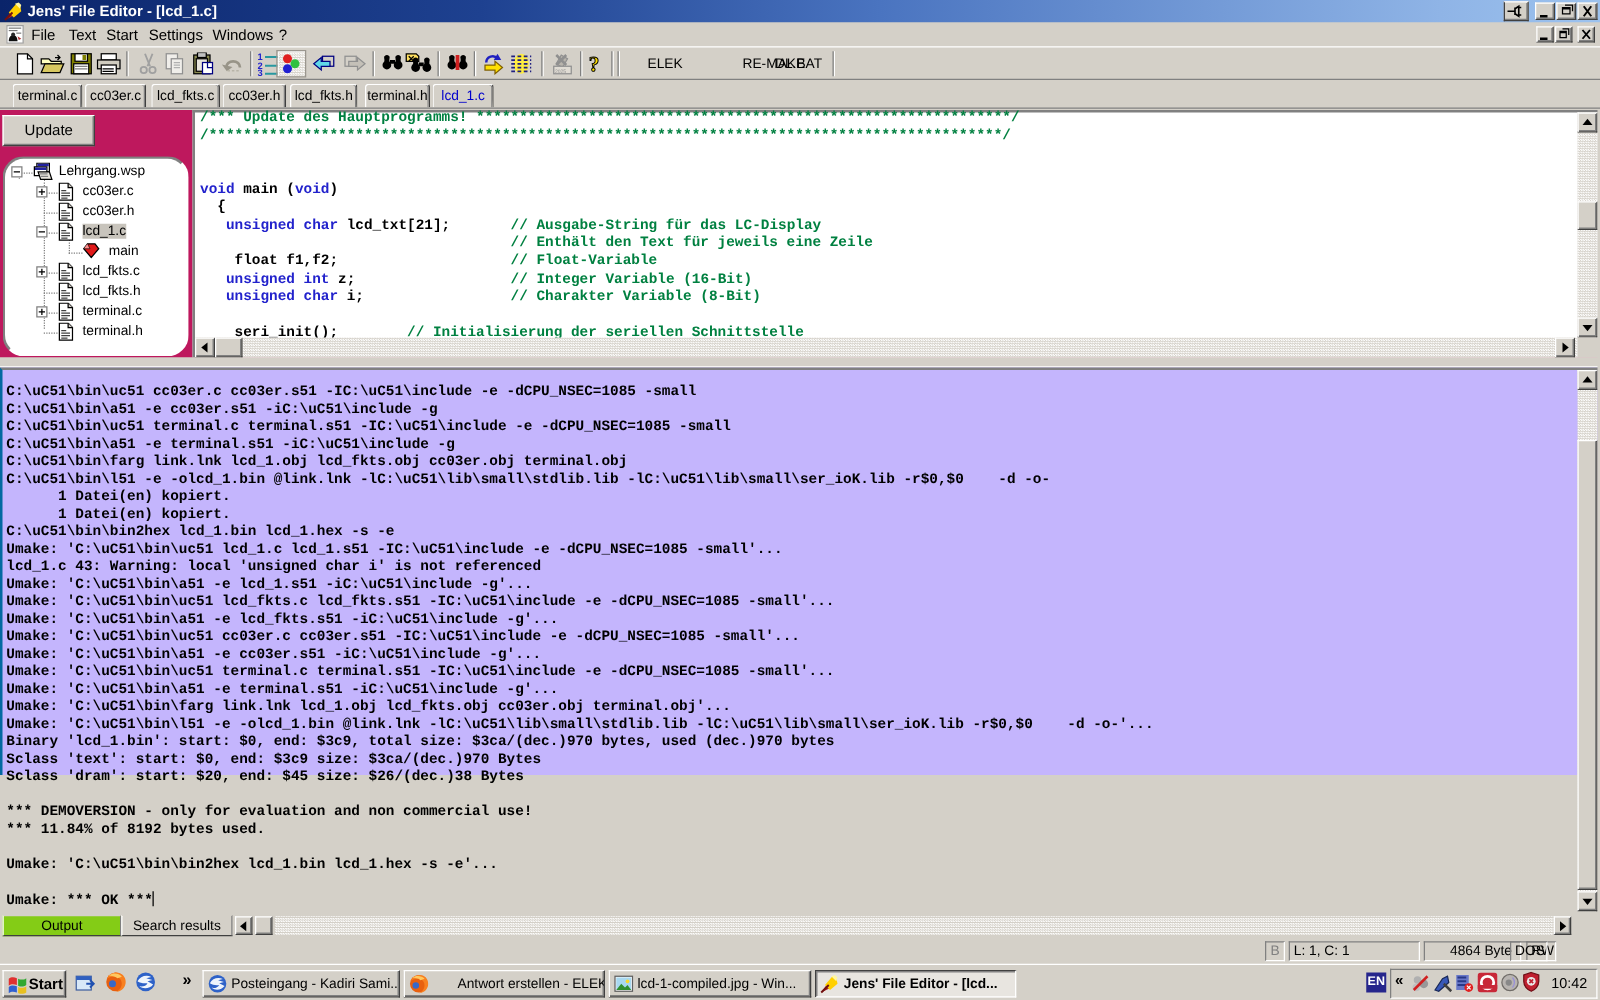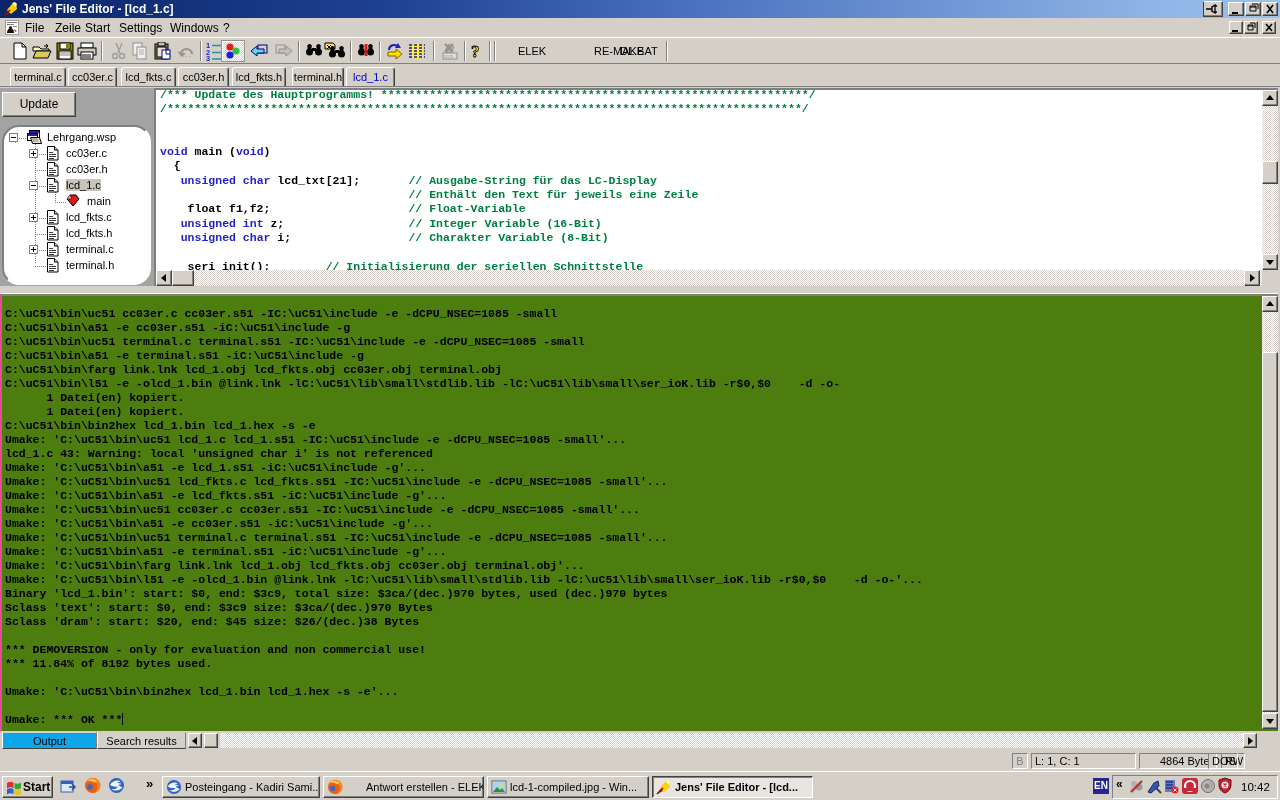--- a/index.html
+++ b/index.html
@@ -56,21 +56,21 @@
     <g stroke="#606060" stroke-width="0.8">
         <line x1="2" y1="2.5" x2="12" y2="2.5"></line>
         <line x1="2" y1="4.5" x2="9" y2="4.5"></line>
         <line x1="8" y1="6.5" x2="12" y2="6.5"></line>
       </g>
     <path d="M2 13 c0 -3 1.5 -5 3.5 -5 c2 0 3.5 2 3.5 5z" fill="#101010"></path>
     <circle cx="5.5" cy="7.5" r="1.6" fill="#282828"></circle>
     <path d="M9 9 l3 2 l-2 1z" fill="#b03030"></path>
   </svg>
   <span class="abs" style="left:25px;top:3px;">File</span>
-  <span class="abs" style="left:55px;top:3px;">Zeile</span>
+  <span class="abs" style="left:55px;top:3px;">Text</span>
   <span class="abs" style="left:85px;top:3px;">Start</span>
   <span class="abs" style="left:119px;top:3px;">Settings</span>
   <span class="abs" style="left:170px;top:3px;">Windows</span>
   <span class="abs" style="left:223px;top:3px;">?</span>
   <div class="abs raised" style="left:1229px;top:3px;width:14px;height:13px;background:#d4d0c8;">
       <div class="abs" style="left:2px;top:8px;width:6px;height:2px;background:#000;"></div>
     </div>
   <div class="abs raised" style="left:1244px;top:3px;width:14px;height:13px;background:#d4d0c8;">
     <svg width="12" height="11" viewBox="0 0 12 11">
         <path d="M3 3 h5 v5 h-5 z M3 4 h5" stroke="#000" fill="none"></path>
@@ -282,21 +282,21 @@
   <div class="abs" style="left:10px;top:3px;width:56px;height:19px;background:#d4d0c8;border-top:1px solid #fff;border-left:1px solid #fff;border-right:1px solid #404040;border-radius:3px 3px 0 0;box-shadow:inset -1px 0 0 #808080;text-align:center;font-size:11px;line-height:18px;color:#000;">terminal.c</div>
   <div class="abs" style="left:68px;top:3px;width:49px;height:19px;background:#d4d0c8;border-top:1px solid #fff;border-left:1px solid #fff;border-right:1px solid #404040;border-radius:3px 3px 0 0;box-shadow:inset -1px 0 0 #808080;text-align:center;font-size:11px;line-height:18px;color:#000;">cc03er.c</div>
   <div class="abs" style="left:121px;top:3px;width:55px;height:19px;background:#d4d0c8;border-top:1px solid #fff;border-left:1px solid #fff;border-right:1px solid #404040;border-radius:3px 3px 0 0;box-shadow:inset -1px 0 0 #808080;text-align:center;font-size:11px;line-height:18px;color:#000;">lcd_fkts.c</div>
   <div class="abs" style="left:178px;top:3px;width:51px;height:19px;background:#d4d0c8;border-top:1px solid #fff;border-left:1px solid #fff;border-right:1px solid #404040;border-radius:3px 3px 0 0;box-shadow:inset -1px 0 0 #808080;text-align:center;font-size:11px;line-height:18px;color:#000;">cc03er.h</div>
   <div class="abs" style="left:232px;top:3px;width:54px;height:19px;background:#d4d0c8;border-top:1px solid #fff;border-left:1px solid #fff;border-right:1px solid #404040;border-radius:3px 3px 0 0;box-shadow:inset -1px 0 0 #808080;text-align:center;font-size:11px;line-height:18px;color:#000;">lcd_fkts.h</div>
   <div class="abs" style="left:292px;top:3px;width:52px;height:19px;background:#d4d0c8;border-top:1px solid #fff;border-left:1px solid #fff;border-right:1px solid #404040;border-radius:3px 3px 0 0;box-shadow:inset -1px 0 0 #808080;text-align:center;font-size:11px;line-height:18px;color:#000;">terminal.h</div>
   <div class="abs" style="left:346px;top:3px;width:49px;height:19px;background:#d4d0c8;border-top:1px solid #fff;border-left:1px solid #fff;border-right:1px solid #404040;border-radius:3px 3px 0 0;box-shadow:inset -1px 0 0 #808080;text-align:center;font-size:11px;line-height:18px;color:#0000cc;">lcd_1.c</div>
   <div class="abs" style="left:0;top:22px;width:1280px;height:1px;background:#808080;"></div>
 </div>
 
-<div class="abs" style="left:0;top:88px;width:1280px;height:198px;background:#a3a3a3;" id="mainarea">
+<div class="abs" style="left:0;top:88px;width:1280px;height:198px;background:#be185d;" id="mainarea">
 
   <div class="abs raised" style="left:2px;top:4px;width:74px;height:25px;background:#d4d0c8;text-align:center;font-size:12px;line-height:23px;">Update</div>
 
   <div class="abs sunken" style="left:2px;top:37px;width:149px;height:160px;background:#fff;border-radius:17px;" id="tree">
     <div class="abs" style="left:11px;top:8px;width:1px;height:8px;border-left:1px dotted #808080;"></div>
     <div class="abs" style="left:31px;top:16px;width:1px;height:120px;border-left:1px dotted #808080;"></div>
     <div class="abs" style="left:51px;top:64px;width:1px;height:12px;border-left:1px dotted #808080;"></div>
     <div class="abs" style="left:11px;top:11px;width:11px;height:1px;border-top:1px dotted #808080;"></div>
     <div class="abs" style="left:5px;top:6px;width:9px;height:9px;background:#fff;border:1px solid #808080;">
         <div class="abs" style="left:1px;top:3px;width:5px;height:1px;background:#000;"></div>
@@ -466,21 +466,21 @@
     <div class="sbbtn" style="left:16px;top:180px;width:22px;height:16px;"></div>
     <div class="sbbtn" style="left:1088px;top:180px;width:16px;height:16px;">
         <div class="arr" style="left:5px;top:3px;border-top:4px solid transparent;border-bottom:4px solid transparent;border-left:5px solid #000;"></div>
       </div>
     <div class="abs face" style="left:1106px;top:180px;width:18px;height:16px;"></div>
   </div>
 </div>
 
 <div class="abs" style="left:0;top:286px;width:1280px;height:8px;background:#d4d0c8;border-bottom:1px solid #fff;"></div>
 
-<div class="abs" style="left:0;top:294px;width:1280px;height:437px;background:#4d7c0f;border-top:2px solid #808080;border-left:2px solid #ec4899;">
+<div class="abs" style="left:0;top:294px;width:1280px;height:326px;background:#c4b5fd;border-top:2px solid #808080;border-left:2px solid #0369a1;">
   <pre id="console" class="mono" style="position:absolute;left:3px;top:11px;font-size:11.5px;line-height:14px;color:#000;">C:\uC51\bin\uc51 cc03er.c cc03er.s51 -IC:\uC51\include -e -dCPU_NSEC=1085 -small
 C:\uC51\bin\a51 -e cc03er.s51 -iC:\uC51\include -g
 C:\uC51\bin\uc51 terminal.c terminal.s51 -IC:\uC51\include -e -dCPU_NSEC=1085 -small
 C:\uC51\bin\a51 -e terminal.s51 -iC:\uC51\include -g
 C:\uC51\bin\farg link.lnk lcd_1.obj lcd_fkts.obj cc03er.obj terminal.obj
 C:\uC51\bin\l51 -e -olcd_1.bin @link.lnk -lC:\uC51\lib\small\stdlib.lib -lC:\uC51\lib\small\ser_ioK.lib -r$0,$0    -d -o-
       1 Datei(en) kopiert.
       1 Datei(en) kopiert.
 C:\uC51\bin\bin2hex lcd_1.bin lcd_1.hex -s -e
 Umake: 'C:\uC51\bin\uc51 lcd_1.c lcd_1.s51 -IC:\uC51\include -e -dCPU_NSEC=1085 -small'...
@@ -508,21 +508,21 @@
   <div class="sbbtn" style="left:1260px;top:0;width:16px;height:16px;">
       <div class="arr" style="left:3px;top:4px;border-left:4px solid transparent;border-right:4px solid transparent;border-bottom:5px solid #000;"></div>
     </div>
   <div class="sbbtn" style="left:1260px;top:56px;width:16px;height:360px;"></div>
   <div class="sbbtn" style="left:1260px;top:417px;width:16px;height:16px;">
       <div class="arr" style="left:3px;top:5px;border-left:4px solid transparent;border-right:4px solid transparent;border-top:5px solid #000;"></div>
     </div>
 </div>
 
 <div class="abs" style="left:0;top:731px;width:1280px;height:20px;background:#d4d0c8;" id="constabs">
-  <div class="abs" style="left:2px;top:1px;width:95px;height:17px;background:#0ea5e9;border-left:1px solid #fff;border-right:1px solid #808080;border-bottom:1px solid #404040;border-top:1px solid #d4d0c8;text-align:center;font-size:11px;line-height:16px;">Output</div>
+  <div class="abs" style="left:2px;top:1px;width:95px;height:17px;background:#84cc16;border-left:1px solid #fff;border-right:1px solid #808080;border-bottom:1px solid #404040;border-top:1px solid #d4d0c8;text-align:center;font-size:11px;line-height:16px;">Output</div>
   <div class="abs" style="left:97px;top:1px;width:89px;height:17px;background:#d4d0c8;border-left:1px solid #fff;border-right:1px solid #808080;border-bottom:1px solid #404040;border-top:1px solid #d4d0c8;text-align:center;font-size:11px;line-height:16px;">Search results</div>
   <div class="sbbtn" style="left:188px;top:2px;width:14px;height:15px;">
       <div class="arr" style="left:3px;top:3px;border-top:4px solid transparent;border-bottom:4px solid transparent;border-right:5px solid #000;"></div>
     </div>
   <div class="sbbtn" style="left:204px;top:2px;width:14px;height:15px;"></div>
   <div class="abs sbtrack" style="left:220px;top:2px;width:1023px;height:15px;"></div>
   <div class="sbbtn" style="left:1243px;top:2px;width:14px;height:15px;">
       <div class="arr" style="left:4px;top:3px;border-top:4px solid transparent;border-bottom:4px solid transparent;border-left:5px solid #000;"></div>
     </div>
 </div>

